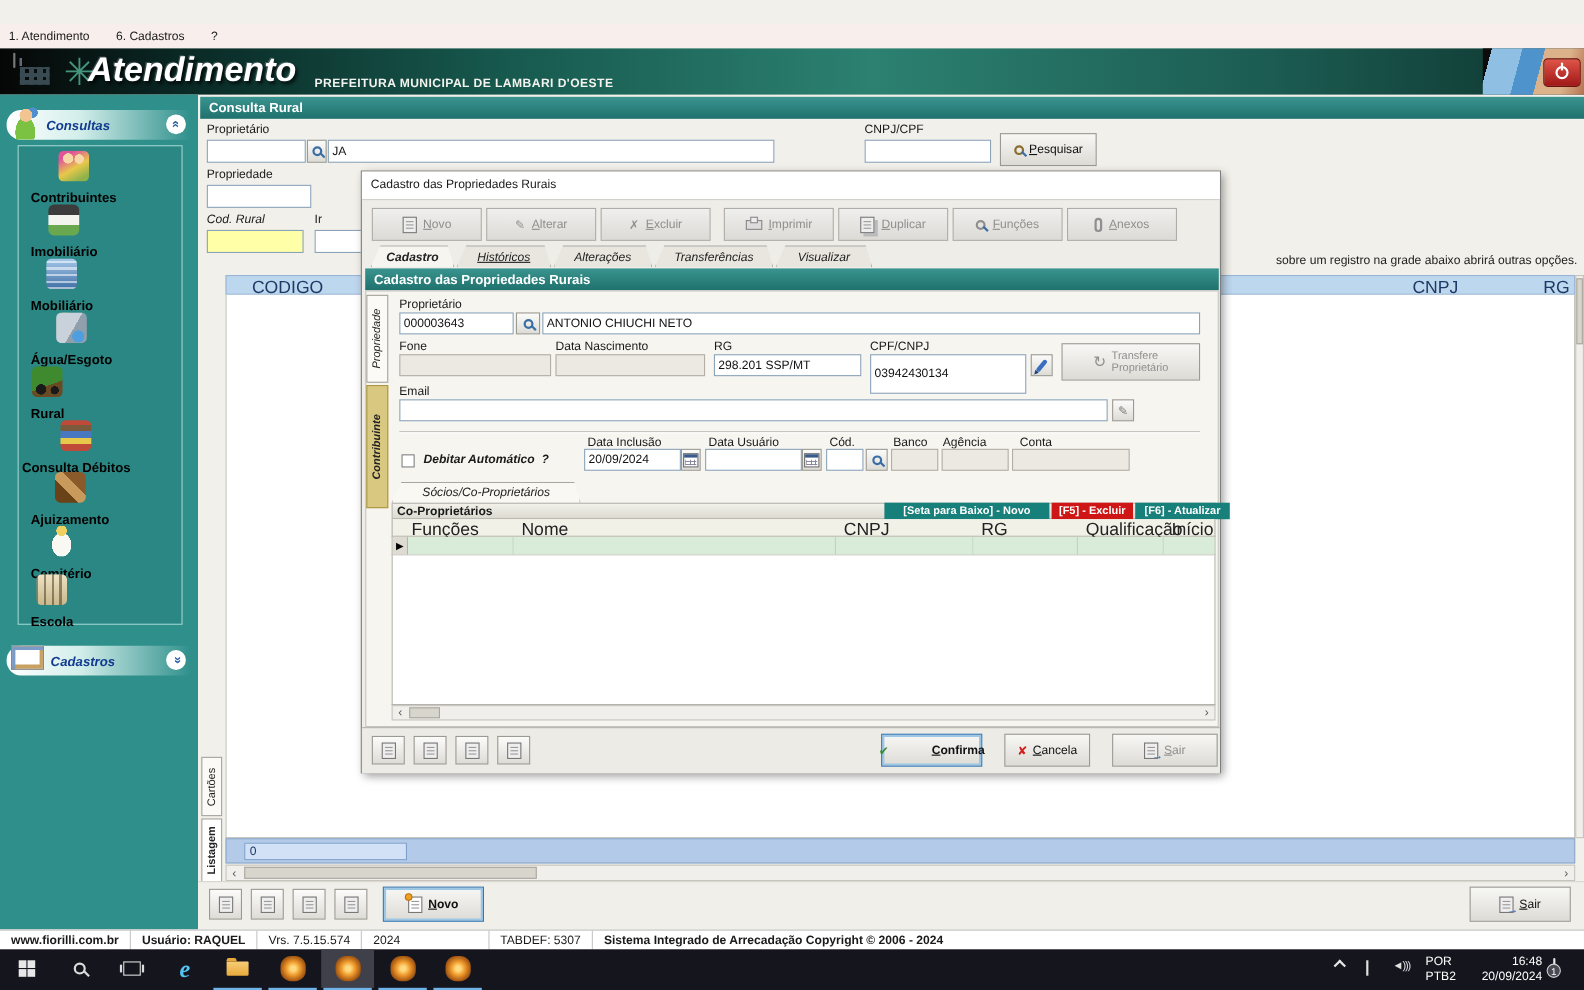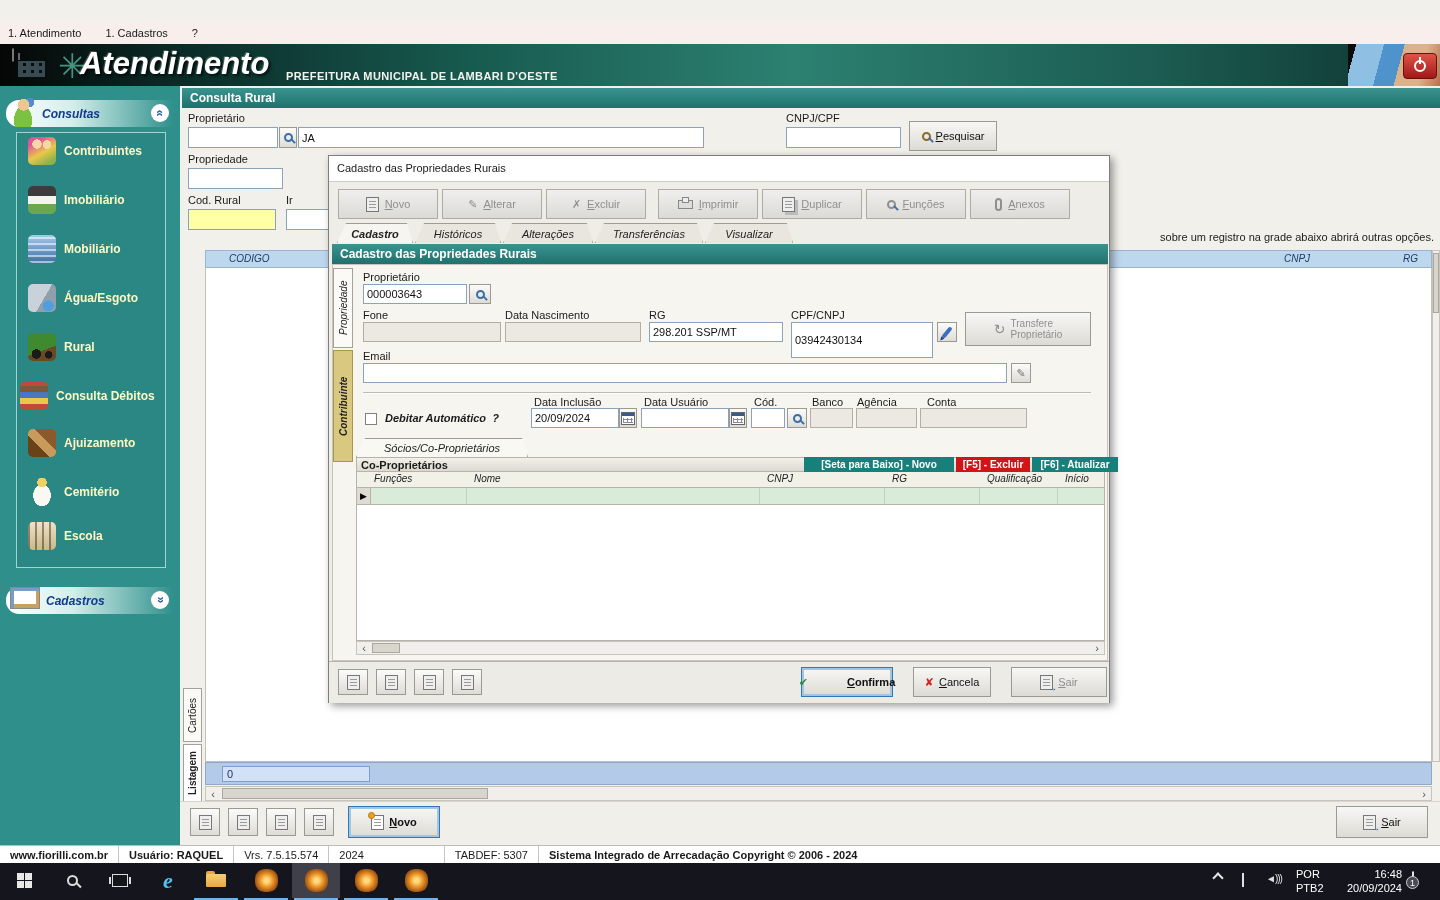--- a/index.html
+++ b/index.html
@@ -47,36 +47,36 @@
   
   .tealbar{position:absolute;background:linear-gradient(#3a948f,#1f716d);color:#fff;font-weight:bold;
     font-size:12px;display:flex;align-items:center;padding:0 8px;}
   
   .side-groupbar{position:absolute;height:27px;border-radius:13px 5px 5px 13px;
     background:linear-gradient(90deg,#ffffff 0%,#d2eeea 40%,#2e8f8b 100%);display:flex;align-items:center;}
   .side-groupbar .cap{font-weight:bold;font-style:italic;color:#123a8f;font-size:12px;}
   .chevcircle{position:absolute;width:18px;height:18px;border-radius:50%;background:#fff;
     display:flex;align-items:center;justify-content:center;color:#2b5fa8;font-weight:bold;}
   .chevcircle .g{display:inline-block;font-size:12px;line-height:1;}
-  .sideitem{position:absolute;display:flex;align-items:center;gap:8px;color:#fef9c3;font-weight:bold;
-    font-size:12px;cursor:default;}
+  .sideitem{position:absolute;display:flex;align-items:center;gap:8px;color:#000000;font-weight:bold;
+    font-size:12px;cursor:default;flex-direction:column;}
   .sic{width:28px;height:28px;border-radius:5px;flex:0 0 28px;}
   
   .sb{position:absolute;background:#f0efec;border:1px solid #c6c4bd;}
   .sb .thumb{position:absolute;background:#d8d5cd;border:1px solid #aaa79f;}
   .sb .ar{position:absolute;top:0;bottom:0;width:14px;display:flex;align-items:center;justify-content:center;
     color:#555;font-size:11px;}
   
   .dialog{position:absolute;background:#efede8;border:1px solid #7e7e7e;box-shadow:3px 3px 8px rgba(0,0,0,.4);}
   .tbtn{position:absolute;height:30px;width:100px;background:linear-gradient(#efefee,#dcdad5);
     border:1px solid #aeaca6;display:flex;align-items:center;justify-content:center;gap:6px;color:#8f8f8f;}
   .tbtn .t::first-letter{text-decoration:underline;}
   .hk{height:15px;display:flex;align-items:center;justify-content:center;color:#fff;font-weight:bold;
     font-size:10px;position:absolute;}
-  .gridhead-cell{position:absolute;font-size:10px;color:#222;white-space:nowrap;font-style:italic;}
+  .gridhead-cell{position:absolute;font-size:16px;color:#222;white-space:nowrap;}
   
   .taskbar{position:absolute;left:0;top:863px;width:1440px;height:37px;background:#15151e;z-index:200;}
   .tb-slot{position:absolute;top:0;height:35px;width:48px;display:flex;align-items:center;justify-content:center;}
   .tb-under{position:absolute;bottom:0;height:2px;width:44px;background:#6fb3e8;}
   .winlogo{display:grid;grid-template-columns:7px 7px;grid-template-rows:7px 7px;gap:1px;}
   .winlogo i{background:#e8e8e8;}
   .tmag{width:11px;height:11px;border:2px solid #dcdcdc;border-radius:50%;position:relative;}
   .tmag::after{content:'';position:absolute;width:7px;height:2px;background:#dcdcdc;transform:rotate(45deg);
     right:-6px;bottom:-2px;}
   .tview{width:16px;height:13px;border:1px solid #dcdcdc;position:relative;}
@@ -110,21 +110,21 @@
   .statusseg{border-left:1px solid #c6c6c6;padding:0 10px;display:flex;align-items:center;white-space:nowrap;height:100%;}
 </style>
 </head>
 <body>
 
 <div class="screen">
 
 
   <div class="abs" style="left:0;top:22px;width:1440px;height:22px;background:#f8eeec;display:flex;align-items:center;">
     <span style="padding:0 12px 0 8px;">1. Atendimento</span>
-    <span style="padding:0 12px;">1. Cadastros</span>
+    <span style="padding:0 12px;">6. Cadastros</span>
     <span style="padding:0 12px;">?</span>
   </div>
 
   <div class="abs" style="left:0;top:44px;width:1440px;height:42px;
               background:linear-gradient(90deg,#060606 0%,#0a2a26 12%,#17594e 32%,#2c8171 55%,#1c5c52 80%,#0e352f 100%);">
     <span class="calc abs" style="left:12px;top:5px;"></span>
     <span class="abs" style="left:58px;top:2px;font-size:34px;color:#59bfa2;opacity:.75;">✳</span>
     <span class="abs" style="left:80px;top:2px;font-size:31px;font-weight:bold;font-style:italic;color:#fff;
                  text-shadow:2px 2px 3px rgba(0,0,0,.7), -1px -1px 0 rgba(255,255,255,.2);">Atendimento</span>
     <span class="abs" style="left:286px;top:26px;font-size:11px;font-weight:bold;color:#f2f2ee;letter-spacing:.4px;">PREFEITURA MUNICIPAL DE LAMBARI D'OESTE</span>
@@ -209,21 +209,21 @@
   <span class="lbl" style="left:786px;top:112px;">CNPJ/CPF</span>
   <input class="inp" style="left: 786px; top: 127px; width: 115px; height: 21px;" value="">
   <div class="btn" style="left:909px;top:121px;width:88px;height:30px;">
     <span class="mag" style="border-color:#8a6d2a;"></span>
     <span class="t">Pesquisar</span>
   </div>
 
   <span class="lbl" style="left:188px;top:153px;">Propriedade</span>
   <input class="inp" style="left: 188px; top: 168px; width: 95px; height: 21px;" value="">
 
-  <span class="lbl" style="left:188px;top:194px;">Cod. Rural</span>
+  <span class="lbl" style="left:188px;top:194px;font-style:italic;">Cod. Rural</span>
   <span class="lbl" style="left:286px;top:194px;">Ir</span>
   <input class="inp yellow" style="left: 188px; top: 209px; width: 88px; height: 21px;" value="">
   <input class="inp" style="left: 286px; top: 209px; width: 140px; height: 21px;" value="">
 
   <div class="abs" style="left:700px;top:231px;width:734px;text-align:right;color:#222;">sobre um registro na grade abaixo abrirá outras opções.</div>
 
   <div class="abs" style="left:205px;top:250px;width:1227px;height:18px;background:#bdd7ee;border:1px solid #9ab4d4;">
     <span class="gridhead-cell" style="left:23px;top:2px;color:#1d3a66;">CODIGO</span>
     <span class="gridhead-cell" style="left:1078px;top:2px;color:#1d3a66;">CNPJ</span>
     <span class="gridhead-cell" style="left:1197px;top:2px;color:#1d3a66;">RG</span>
@@ -310,38 +310,39 @@
     <div class="tbtn" style="left:537px;top:33px;">
       <span class="mag" style="border-color:#8f8f8f;"></span>
         <span class="t">Funções</span>
     </div>
     <div class="tbtn" style="left:641px;top:33px;">
       <span class="clip"></span>
         <span class="t">Anexos</span>
     </div>
 
     <div class="tab active" style="left:8px;top:67px;width:76px;">Cadastro</div>
-    <div class="tab" style="left:86px;top:67px;width:86px;">Históricos</div>
+    <div class="tab" style="left:86px;top:67px;width:86px;text-decoration:underline;">Históricos</div>
     <div class="tab" style="left:174px;top:67px;width:90px;">Alterações</div>
     <div class="tab" style="left:266px;top:67px;width:108px;">Transferências</div>
     <div class="tab" style="left:376px;top:67px;width:88px;">Visualizar</div>
 
     <div class="tealbar" style="left:3px;top:88px;width:776px;height:20px;">
       <span>Cadastro das Propriedades Rurais</span>
     </div>
 
     <div class="abs" style="left:3px;top:108px;width:776px;height:397px;background:#f7f5f0;border:1px solid #c6c4bd;"></div>
     <div class="vtab" style="left:4px;top:112px;width:20px;height:80px;font-style:italic;">Propriedade</div>
     <div class="vtab" style="left:4px;top:194px;width:20px;height:112px;background:#d9c87f;border-color:#ab9547;font-weight:bold;font-style:italic;">Contribuinte</div>
 
     <span class="lbl" style="left:34px;top:115px;">Proprietário</span>
     <input class="inp" style="left: 34px; top: 128px; width: 104px; height: 20px;" value="000003643">
     <div class="smallbtn" style="left:140px;top:128px;width:22px;height:20px;">
       <span class="mag"></span>
     </div>
+    <input class="inp" style="left: 164px; top: 128px; width: 598px; height: 20px;" value="ANTONIO CHIUCHI NETO">
 
     <span class="lbl" style="left:34px;top:153px;">Fone</span>
     <span class="lbl" style="left:176px;top:153px;">Data Nascimento</span>
     <span class="lbl" style="left:320px;top:153px;">RG</span>
     <span class="lbl" style="left:462px;top:153px;">CPF/CNPJ</span>
     <input class="inp dis" style="left: 34px; top: 166px; width: 138px; height: 20px;" value="">
     <input class="inp dis" style="left: 176px; top: 166px; width: 136px; height: 20px;" value="">
     <input class="inp" style="left: 320px; top: 166px; width: 134px; height: 20px;" value="298.201 SSP/MT">
     <input class="inp" style="left: 462px; top: 166px; width: 142px; height: 36px;" value="03942430134">
     <div class="smallbtn" style="left:608px;top:166px;width:20px;height:20px;">

